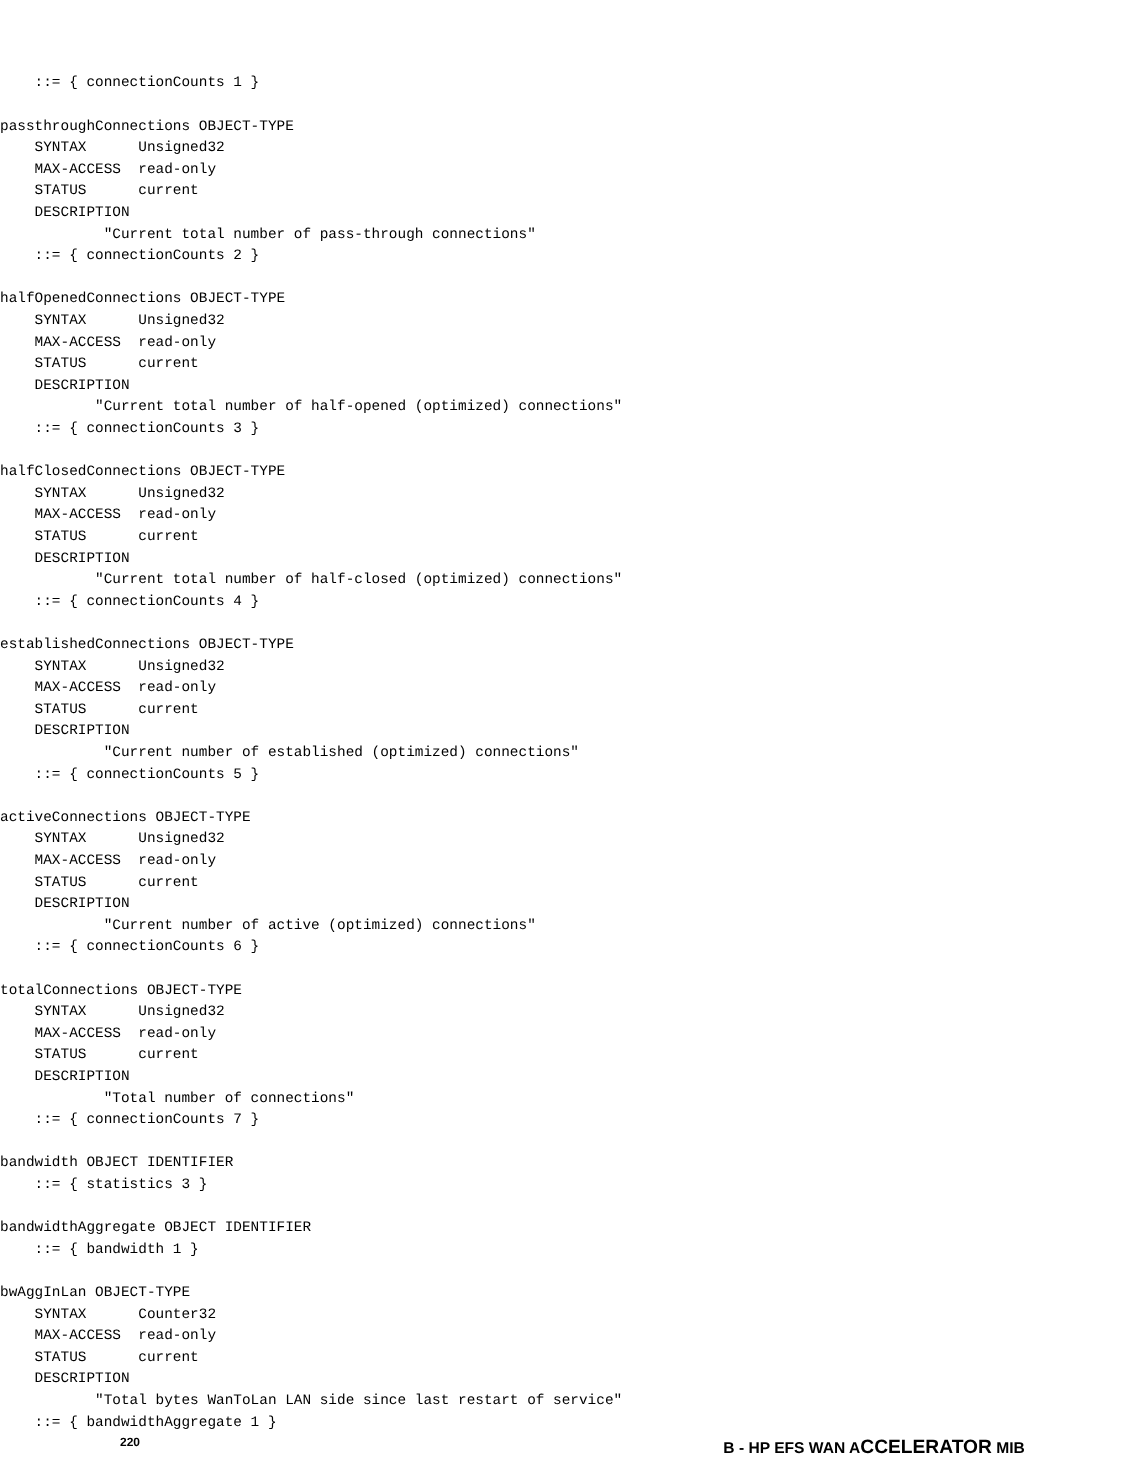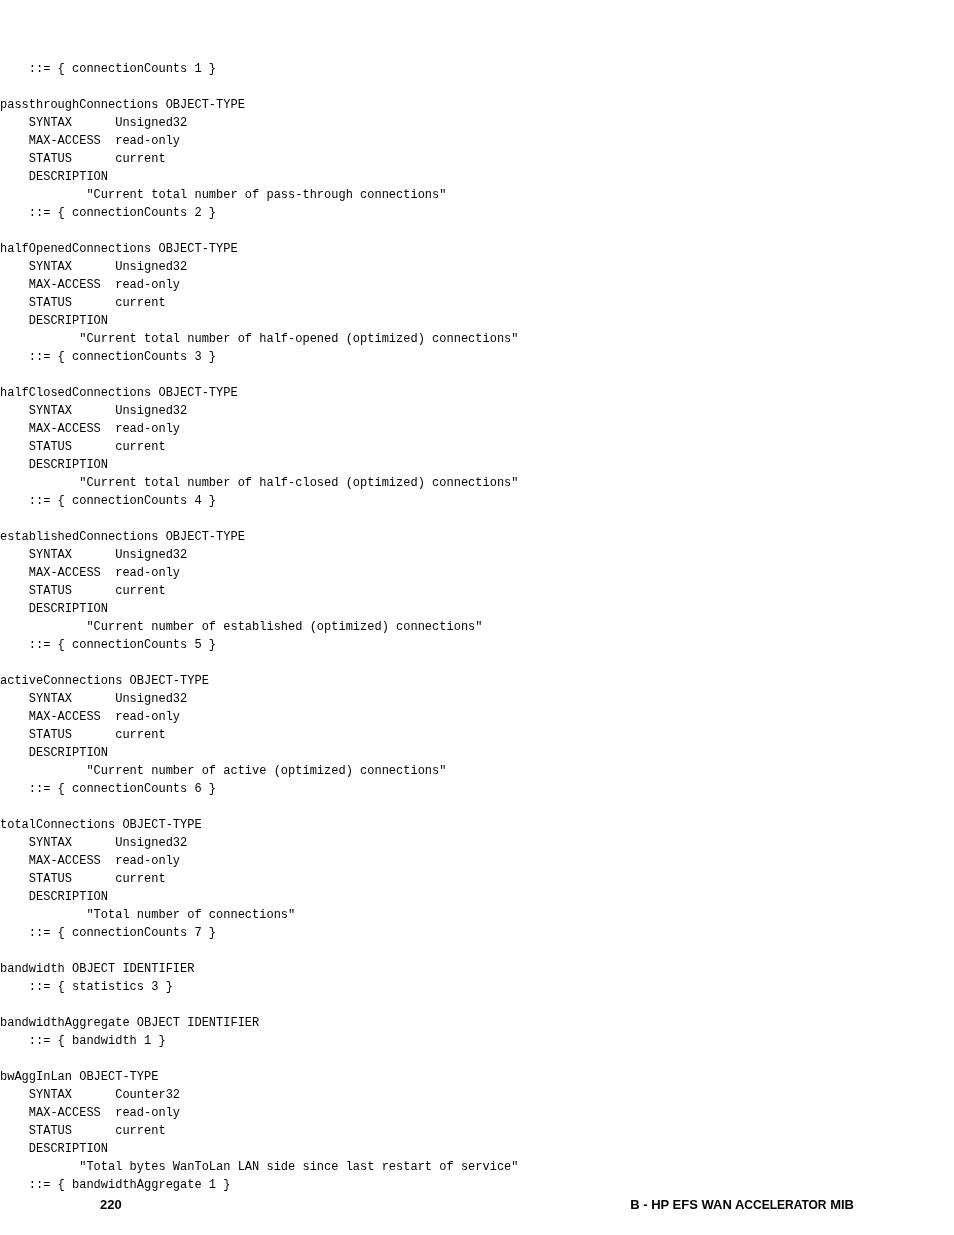--- a/index.html
+++ b/index.html
@@ -22,31 +22,31 @@
     position: absolute;
     bottom: 40px;
     left: 0;
     width: 100%;
     font-family: Arial, Helvetica, sans-serif;
   }
   .page-num {
     position: absolute;
     left: 100px;
     font-weight: bold;
-    font-size: 13px;
+    font-size: 10px;
   }
   .footer-title {
     position: absolute;
     right: 100px;
     font-weight: bold;
     font-size: 13px;
   }
   .footer-title .small-caps {
     font-variant: small-caps;
-    font-size: 12px;
+    font-size: 16px;
   }
 </style>
 </head>
 <body>
 
 <div class="page-content"><span>    ::= { connectionCounts 1 }
 
 passthroughConnections OBJECT-TYPE
     SYNTAX      Unsigned32
     MAX-ACCESS  read-only

